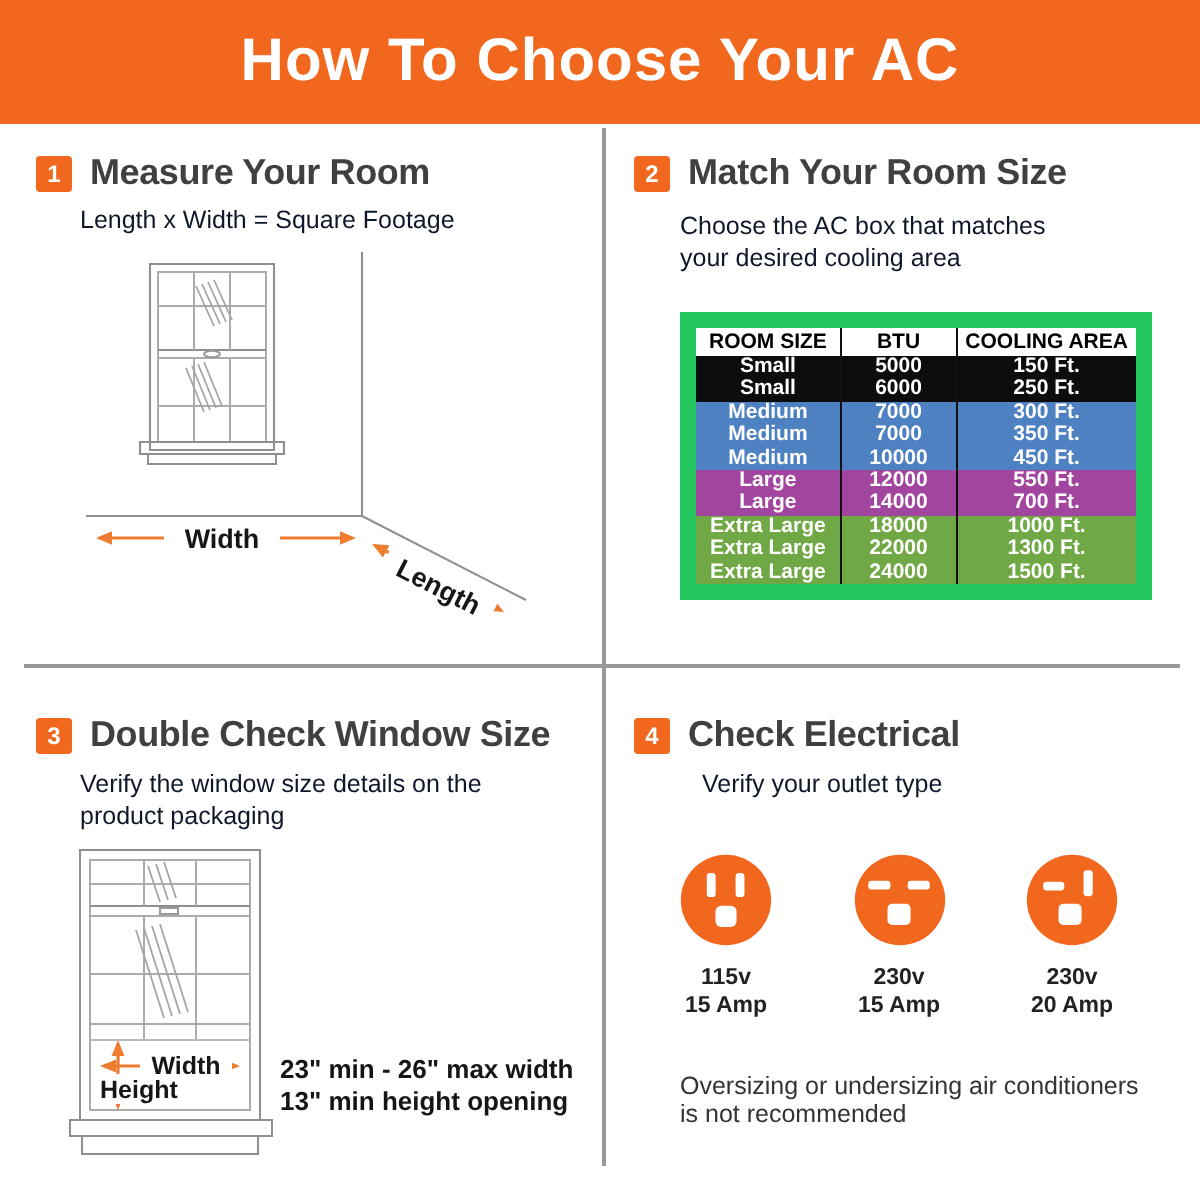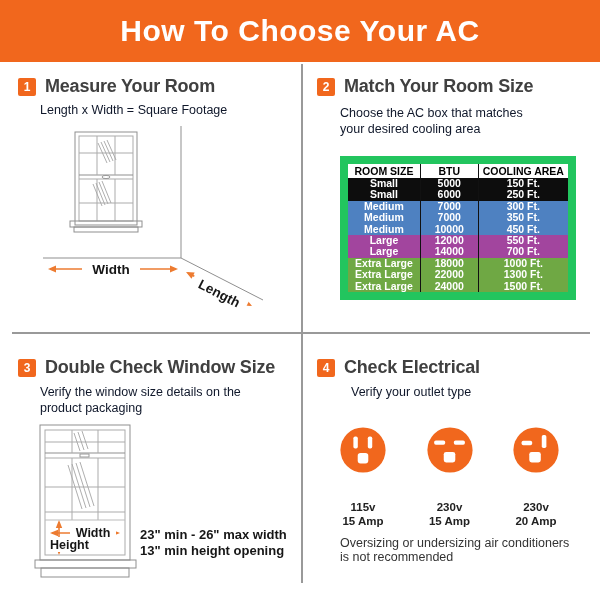--- a/index.html
+++ b/index.html
@@ -20,21 +20,21 @@
   
   .ac-table{position:absolute;left:340px;top:156px;width:236px;border-collapse:collapse;
             border:8px solid #22c55e;font-size:10.5px;font-weight:bold;table-layout:fixed;}
   .ac-table th{background:#fff;color:#000;height:14px;padding:0;text-align:center;border-left:1px solid #111;}
   .ac-table td{color:#fff;height:11.4px;line-height:11.4px;padding:0;text-align:center;border-left:1px solid #111;}
   .ac-table th:first-child,.ac-table td:first-child{border-left:none;}
   .col-size{width:33%;} .col-btu{width:26%;} .col-area{width:41%;}
   
   .outlets{position:absolute;left:326px;top:425px;width:247px;display:flex;justify-content:space-between;}
   .outlet{width:74px;display:flex;flex-direction:column;align-items:center;}
-  .outlet-label{margin-top:25px;font-size:11.5px;font-weight:bold;color:#222;line-height:14px;text-align:center;white-space:pre;}
+  .outlet-label{margin-top:7px;font-size:11.5px;font-weight:bold;color:#222;line-height:14px;text-align:center;white-space:pre;}
   svg text{font-family:"Liberation Sans","DejaVu Sans",sans-serif;}
 </style>
 </head>
 <body>
 
 <div id="canvas">
 
   <header class="banner">
     <h1>How To Choose Your AC</h1>
   </header>

